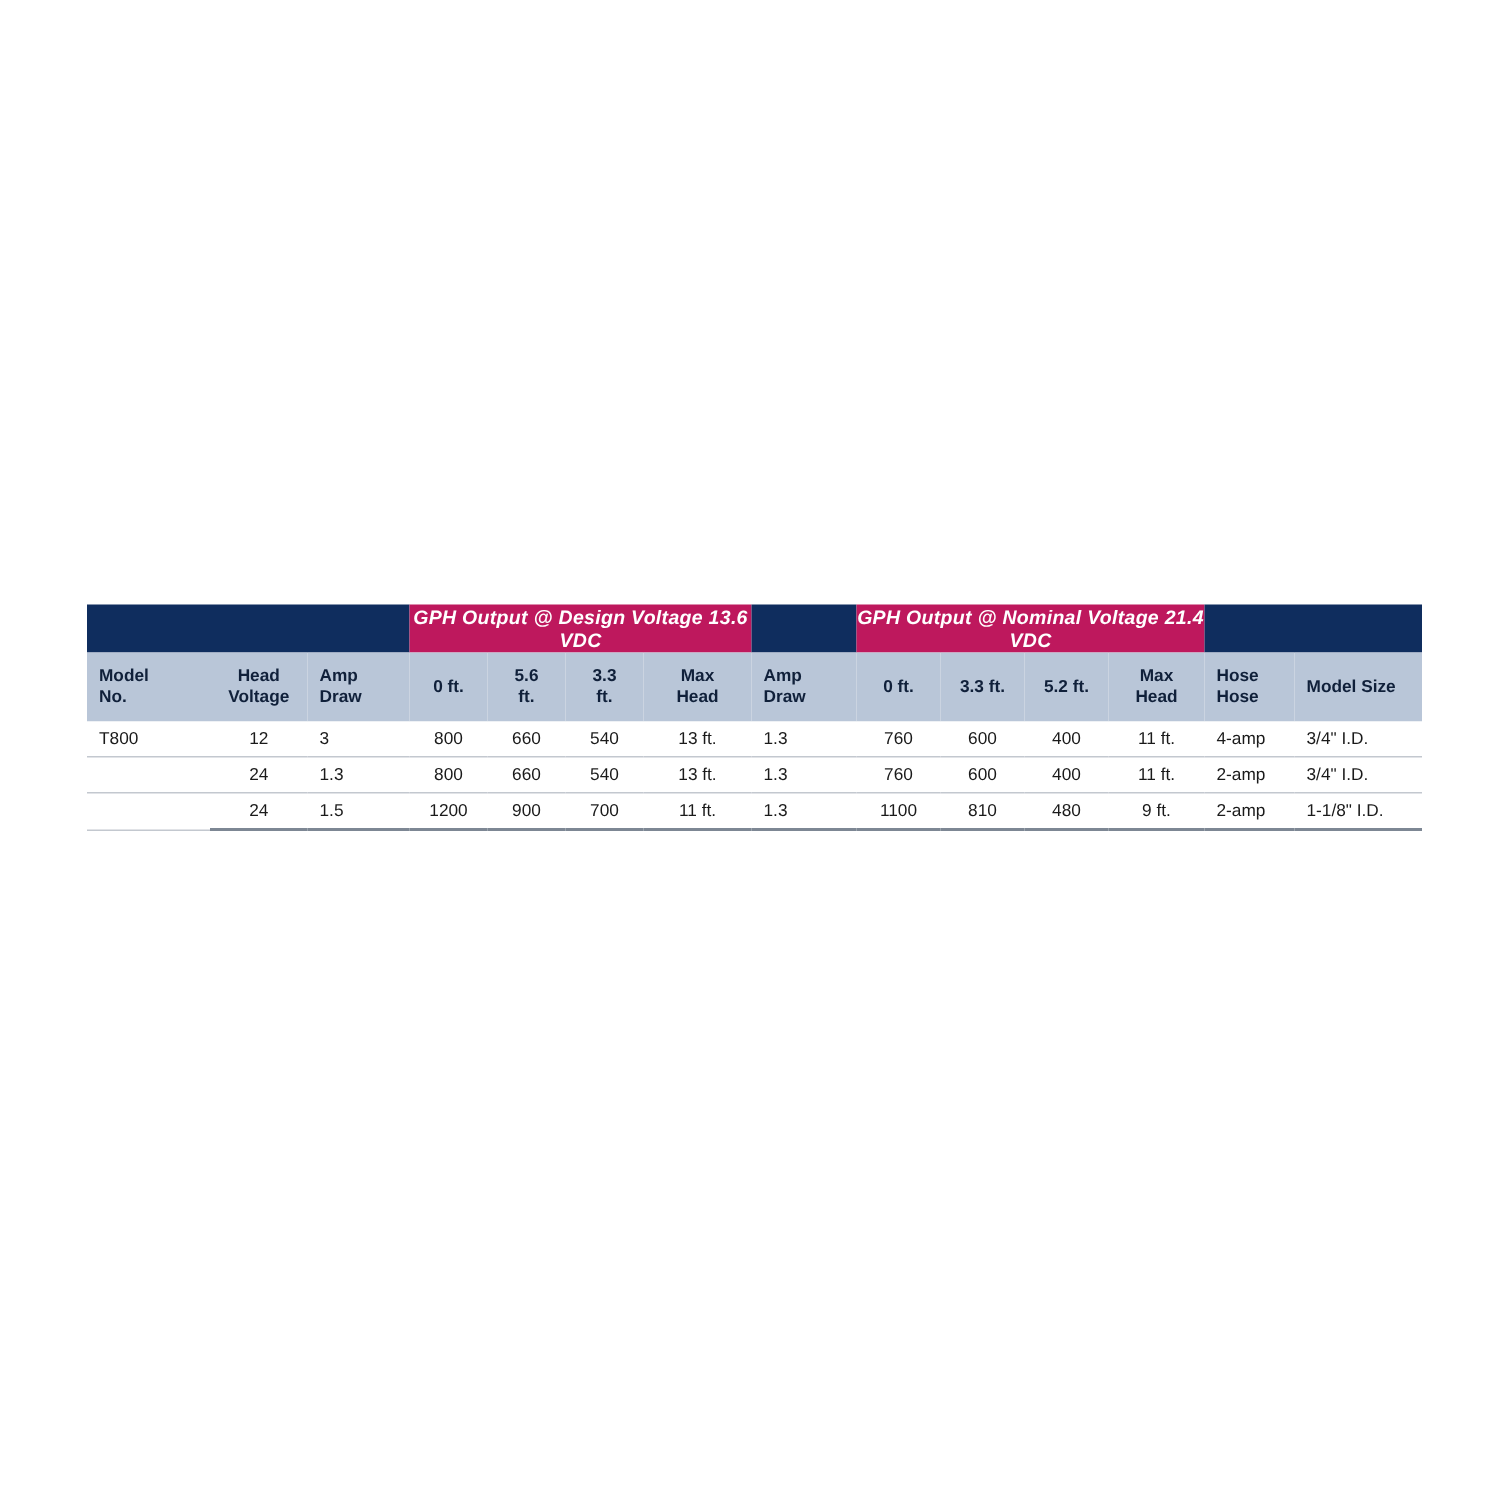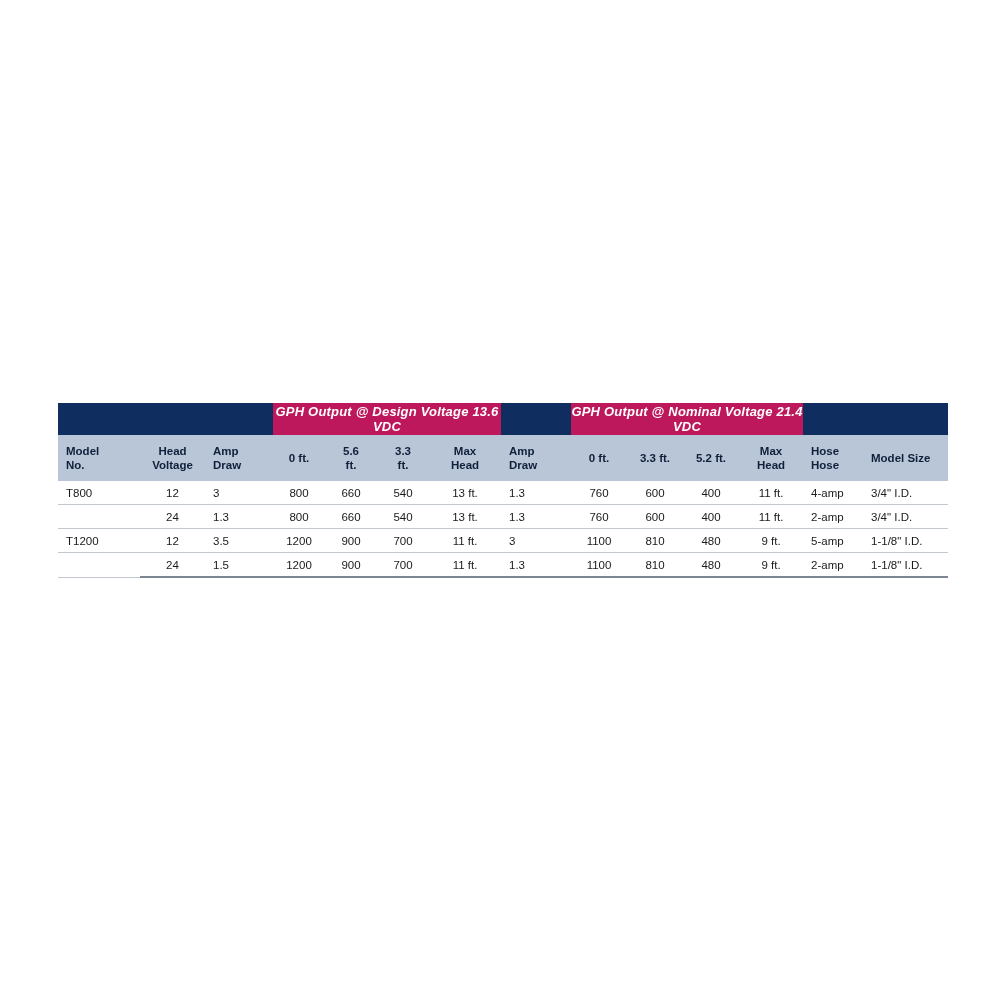--- a/index.html
+++ b/index.html
@@ -200,36 +200,20 @@
           <td>540</td>
           <td>13 ft.</td>
           <td class="left">1.3</td>
           <td>760</td>
           <td>600</td>
           <td>400</td>
           <td>11 ft.</td>
           <td class="left">2-amp</td>
           <td class="left">3/4" I.D.</td>
         </tr>
-        <tr class="data-row">
-          <td class="left">T1200</td>
-          <td>12</td>
-          <td class="left">3.5</td>
-          <td>1200</td>
-          <td>900</td>
-          <td>700</td>
-          <td>11 ft.</td>
-          <td class="left">3</td>
-          <td>1100</td>
-          <td>810</td>
-          <td>480</td>
-          <td>9 ft.</td>
-          <td class="left">5-amp</td>
-          <td class="left">1-1/8" I.D.</td>
-        </tr>
         <tr class="data-row last">
           <td class="left model-empty"></td>
           <td>24</td>
           <td class="left">1.5</td>
           <td>1200</td>
           <td>900</td>
           <td>700</td>
           <td>11 ft.</td>
           <td class="left">1.3</td>
           <td>1100</td>

